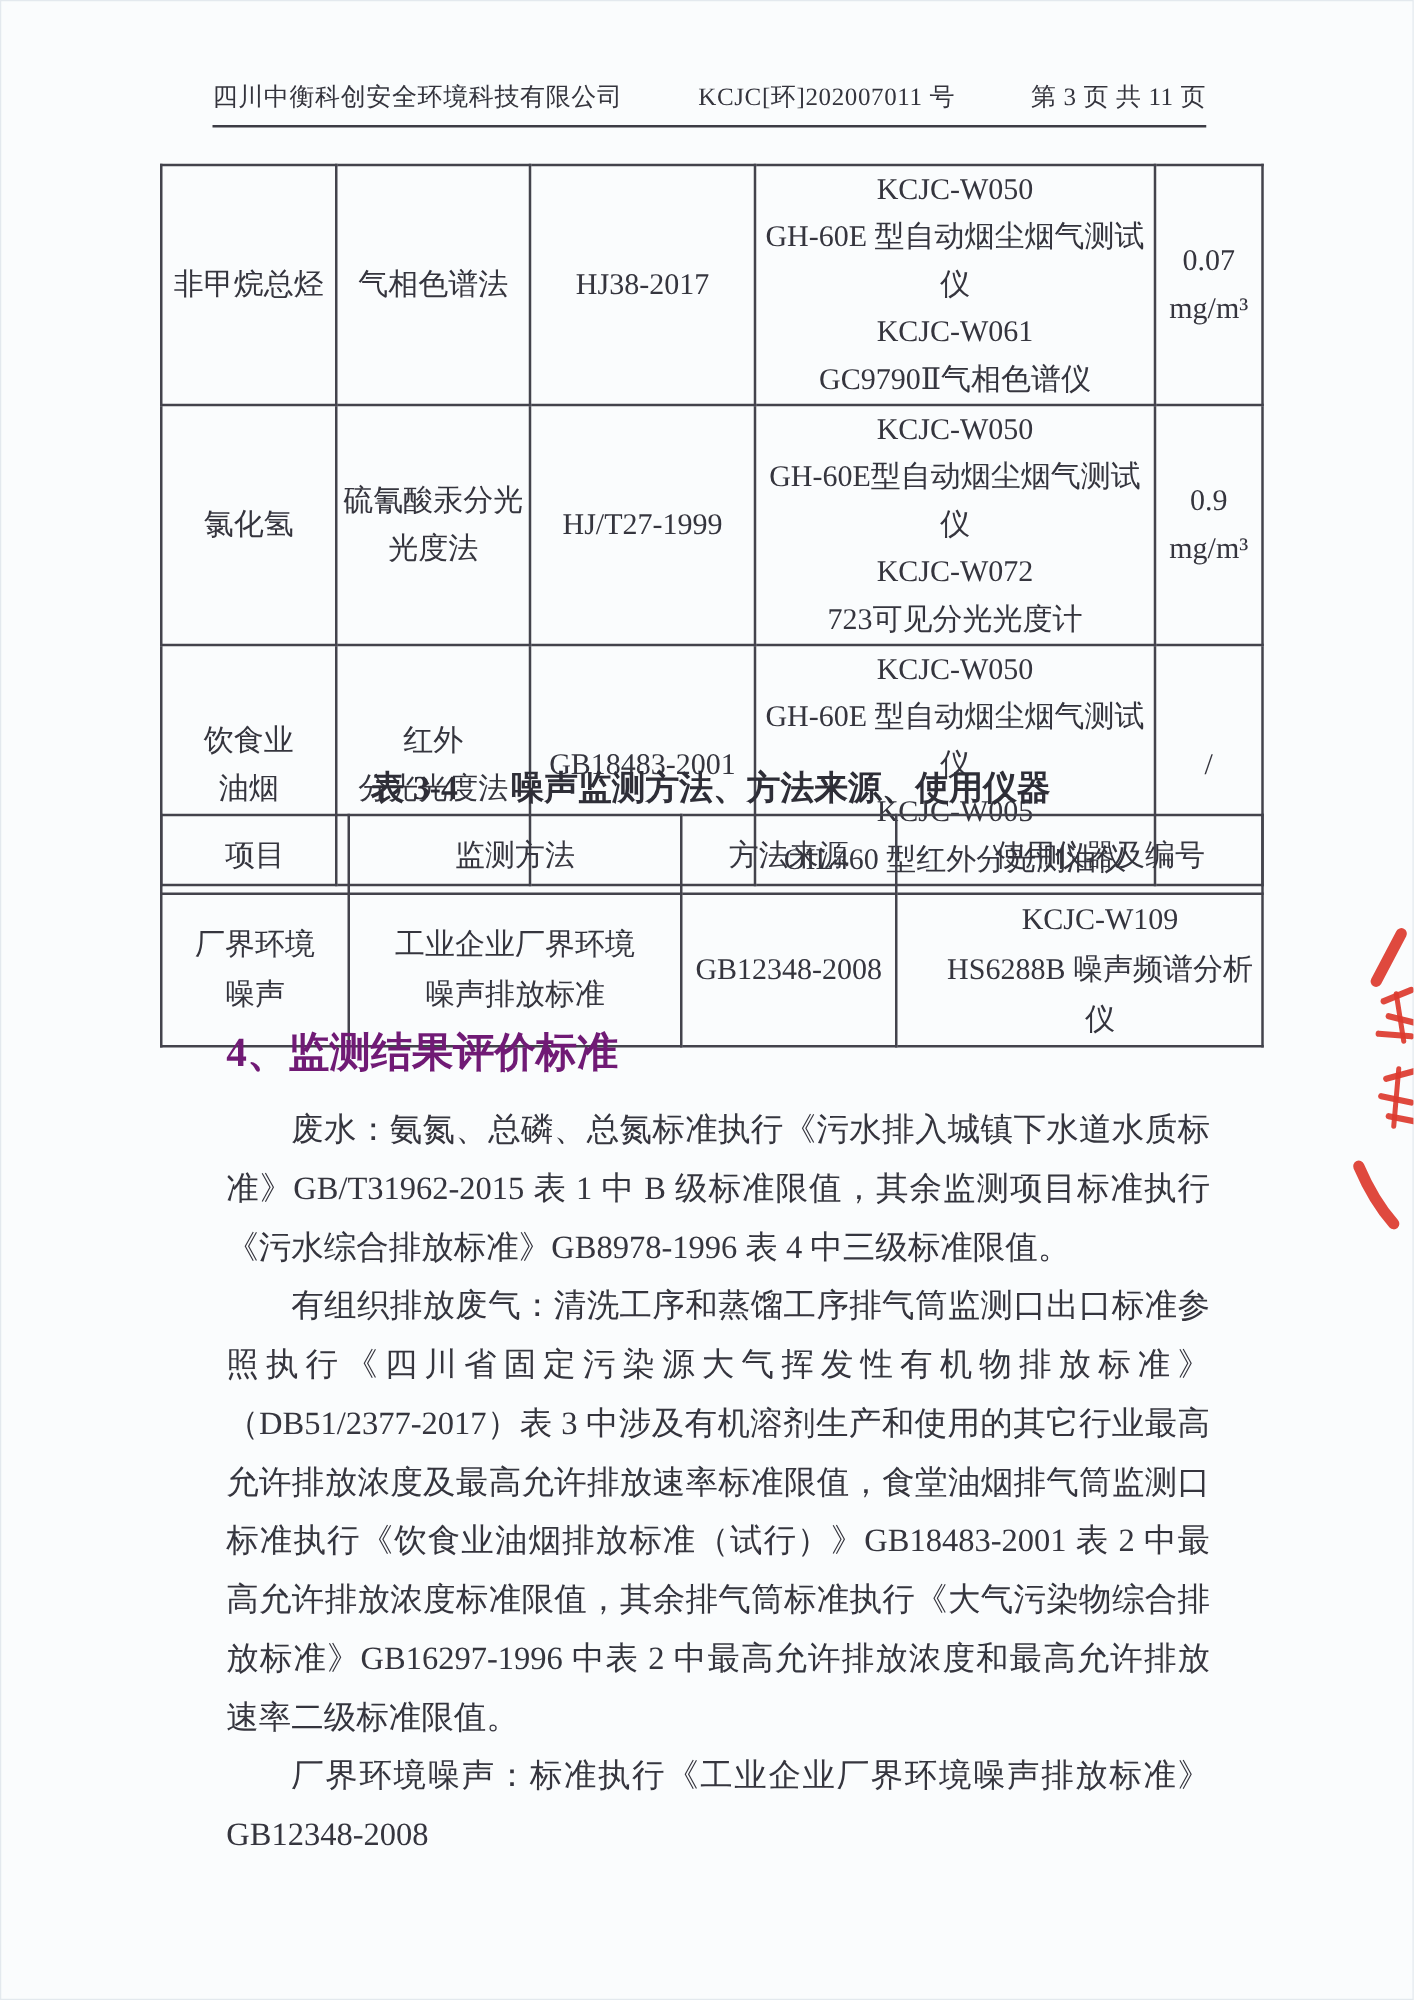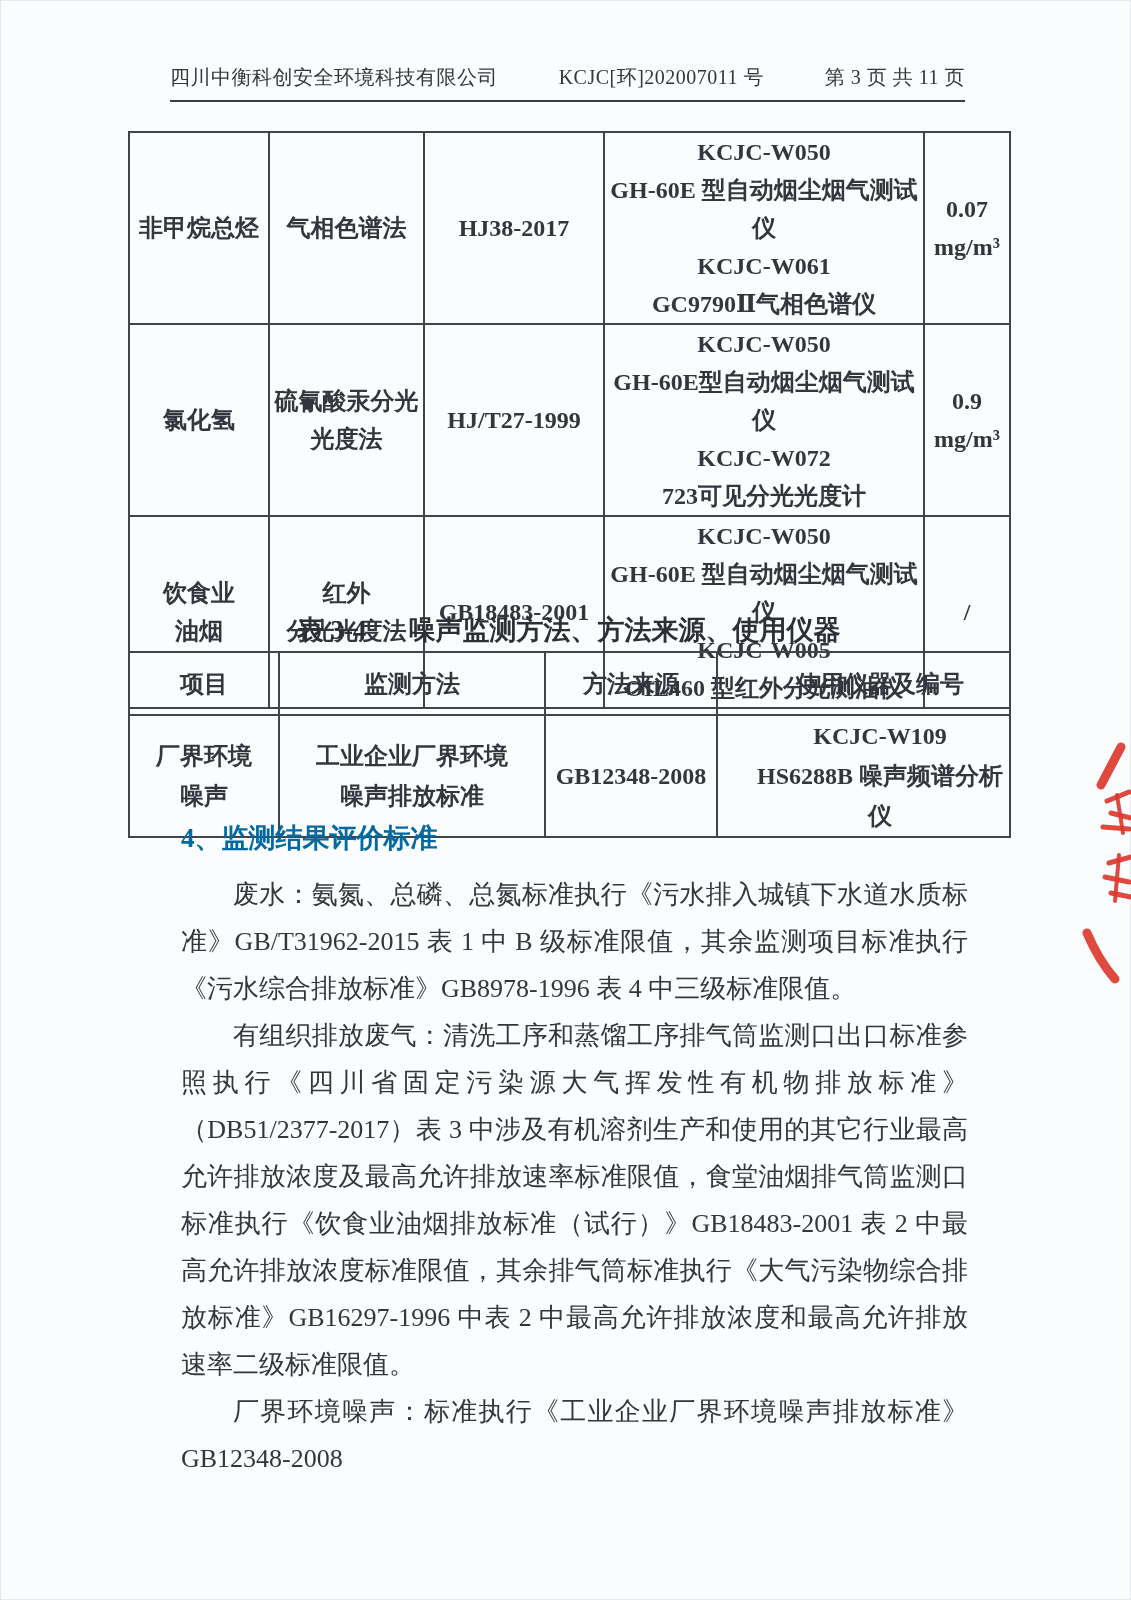--- a/index.html
+++ b/index.html
@@ -20,21 +20,21 @@
     display:flex; justify-content:space-between; align-items:flex-end;
     font-size:20px; padding-bottom:9px;
     border-bottom:2px solid #3c3c45;
     letter-spacing:0.5px;
   }
   
   table { border-collapse:collapse; table-layout:fixed; }
   td, th {
     border:2px solid #43434c;
     text-align:center; vertical-align:middle;
-    font-weight:bold;
+    font-weight:normal;
     font-size:24px; color:#35353e;
   }
   .pre { white-space:pre-line; }
   .t1 { position:absolute; left:128px; top:131px; width:881px; }
   .t1 td { line-height:38px; }
   .t1 tr:nth-child(1) td { height:152px; }
   .t1 tr:nth-child(2) td { height:153px; }
   .t1 tr:nth-child(3) td { height:158px; }
   .t1 .c1{width:140px;} .t1 .c2{width:155px;} .t1 .c3{width:180px;}
   .t1 .c4{width:320px;} .t1 .c5{width:86px;}
@@ -42,21 +42,21 @@
     position:absolute; left:128px; top:612px; width:881px;
     text-align:center; font-size:27px; font-weight:bold; color:#2e2e37;
   }
   .caption .gap { display:inline-block; width:42px; }
   .t2 { position:absolute; left:128px; top:651px; width:881px; }
   .t2 th { height:63px; }
   .t2 td { height:92px; line-height:40px; }
   .t2 .c1{width:150px;} .t2 .c2{width:266px;} .t2 .c3{width:172px;margin-top:38px;} .t2 .c4{width:293px;padding-left:33px;}
   
   .sec { position:absolute; left:181px; top:820px; width:787px; }
-  .sec-h { font-size:27px; font-weight:bold; color:#0369a1; margin-bottom:15px; }
+  .sec-h { font-size:33px; font-weight:bold; color:#701a75; margin-bottom:15px; }
   .sec p {
     font-size:26px; line-height:47px; text-align:justify;
     text-indent:2em; color:#35353e;
   }
   
   .stamp { position:absolute; left:1071px; top:735px; width:60px; height:250px; }
   .stamp path { stroke:var(--stamp-color,#dc3a2e); fill:none; stroke-linecap:round; opacity:.92; }
 </style>
 </head>
 <body>

